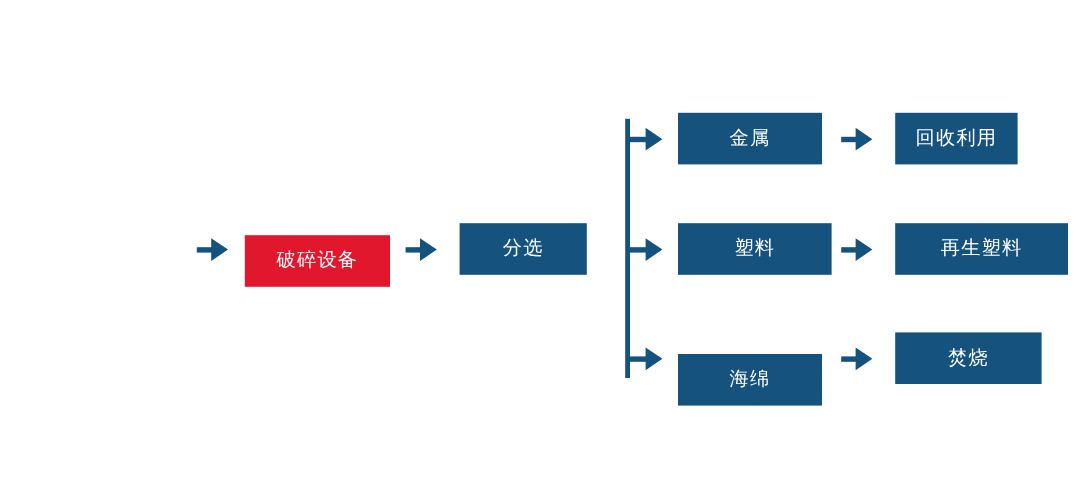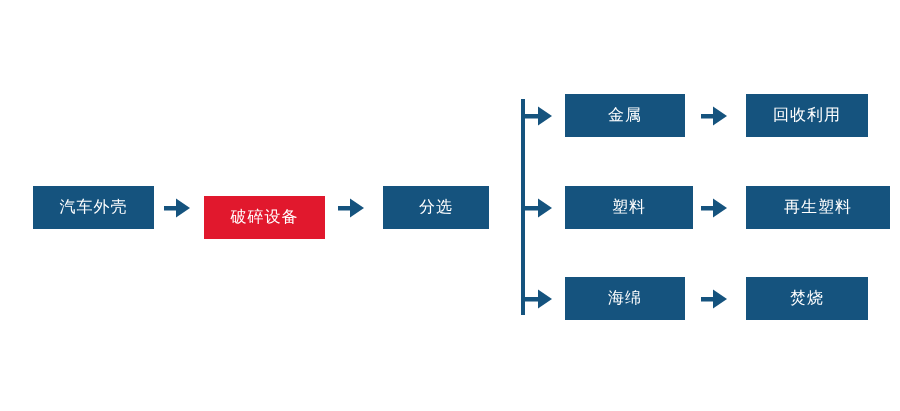--- a/index.html
+++ b/index.html
@@ -44,23 +44,20 @@
     width: 4px;
     height: 216px;
     background: var(--blue, #15537E);
   }
 </style>
 </head>
 <body>
 
 <div class="canvas" style="--blue: #15537E; --red: #E1182D; --text: #ffffff; --bg: #ffffff;">
 
-  <div class="node blue" style="left:33px; top:186px; width:121px;">
-    <span>汽车外壳</span>
-  </div>
 
   <div class="arrow" style="left:163px; top:196px;">
     <svg viewBox="0 0 28 24">
         <rect x="1" y="10" width="14" height="4.5"></rect>
         <path d="M13 2.5 L27 12 L13 21.5 Z"></path>
       </svg>
   </div>
 
   <div class="node red" style="left:204px; top:186px; width:121px;margin-top:10px;">
     <span>破碎设备</span>
@@ -87,21 +84,21 @@
   </div>
   <div class="node blue" style="left:565px; top:94px; width:120px;">
     <span>金属</span>
   </div>
   <div class="arrow" style="left:700px; top:104px;">
     <svg viewBox="0 0 28 24">
         <rect x="1" y="10" width="14" height="4.5"></rect>
         <path d="M13 2.5 L27 12 L13 21.5 Z"></path>
       </svg>
   </div>
-  <div class="node blue" style="left:746px; top:94px; width:122px;">
+  <div class="node blue" style="left:746px; top:94px; width:102px;">
     <span>回收利用</span>
   </div>
 
   <div class="arrow from-line" style="left:523px; top:196px;">
     <svg viewBox="0 0 30 24">
         <rect x="0" y="10" width="17" height="4.5"></rect>
         <path d="M15 2.5 L29 12 L15 21.5 Z"></path>
       </svg>
   </div>
   <div class="node blue" style="left:565px; top:186px; width:128px;">
@@ -116,21 +113,21 @@
   <div class="node blue" style="left:746px; top:186px; width:144px;">
     <span>再生塑料</span>
   </div>
 
   <div class="arrow from-line" style="left:523px; top:287px;">
     <svg viewBox="0 0 30 24">
         <rect x="0" y="10" width="17" height="4.5"></rect>
         <path d="M15 2.5 L29 12 L15 21.5 Z"></path>
       </svg>
   </div>
-  <div class="node blue" style="left:565px; top:277px; width:120px;">
+  <div class="node blue" style="left:565px; top:295px; width:120px;">
     <span>海绵</span>
   </div>
   <div class="arrow" style="left:700px; top:287px;">
     <svg viewBox="0 0 28 24">
         <rect x="1" y="10" width="14" height="4.5"></rect>
         <path d="M13 2.5 L27 12 L13 21.5 Z"></path>
       </svg>
   </div>
   <div class="node blue" style="left:746px; top:277px; width:122px;">
     <span>焚烧</span>

